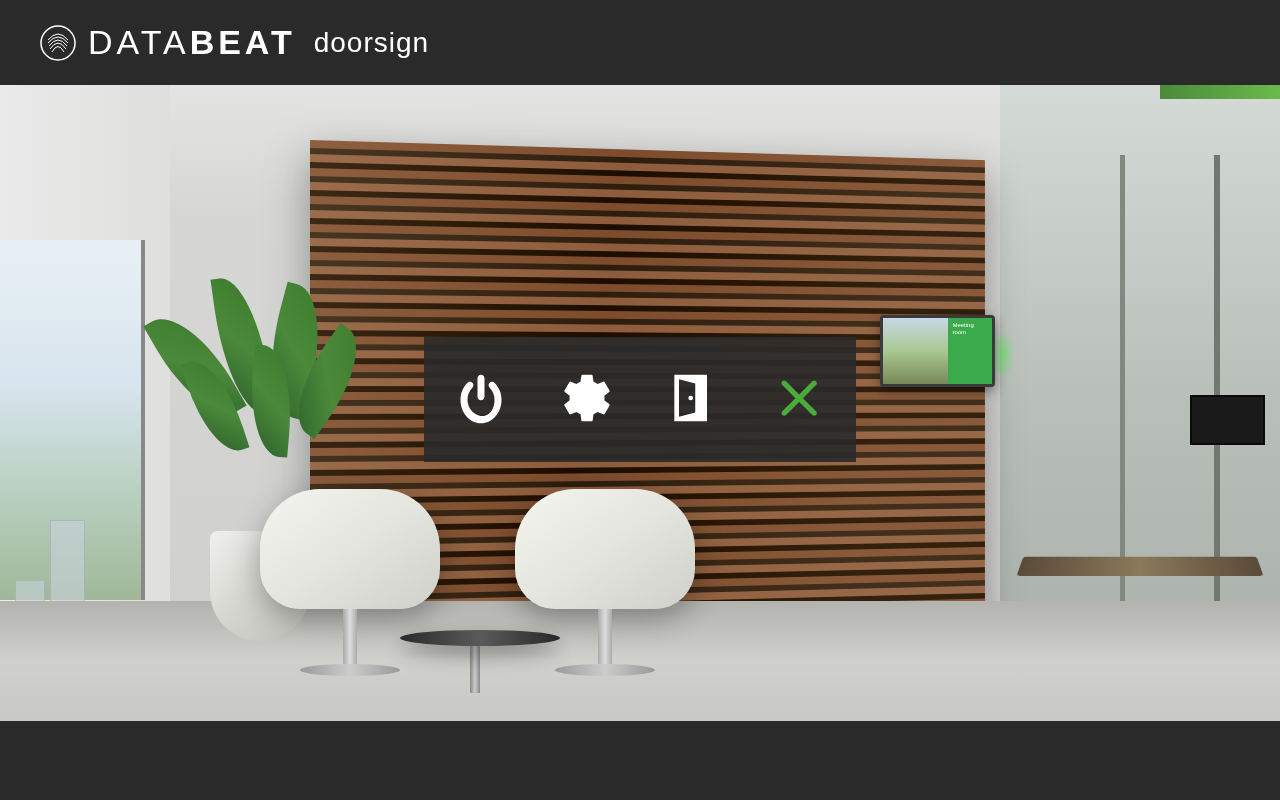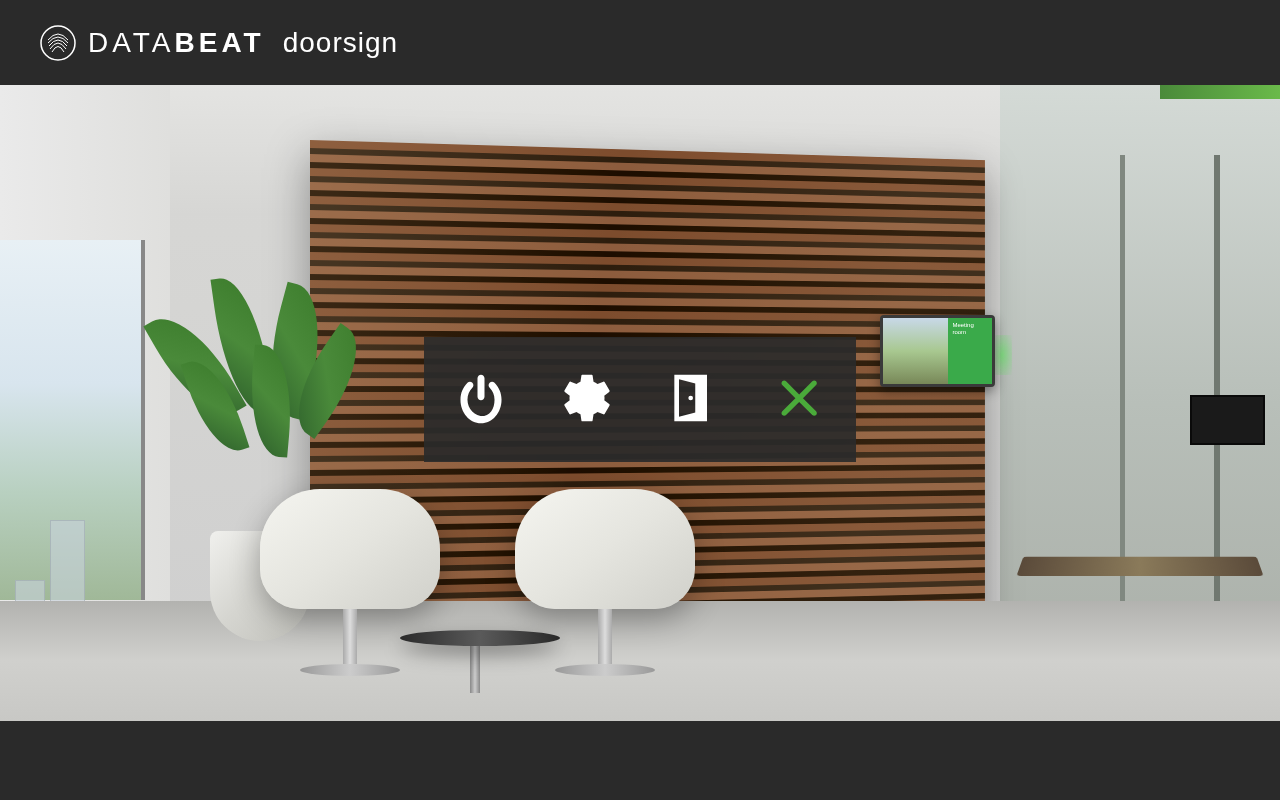--- a/index.html
+++ b/index.html
@@ -20,21 +20,21 @@
     .logo {
       display: flex;
       align-items: center;
       gap: 12px;
     }
     .logo-icon {
       width: 36px;
       height: 36px;
     }
     .brand-text {
-      font-size: 28px;
+      font-size: 34px;
       letter-spacing: 4px;
       color: #fff;
       font-weight: 300;
     }
     .brand-light { font-weight: 200; }
     .brand-bold { font-weight: 600; letter-spacing: 4px; }
     .product-text {
       font-size: 28px;
       color: #fff;
       font-weight: 300;

